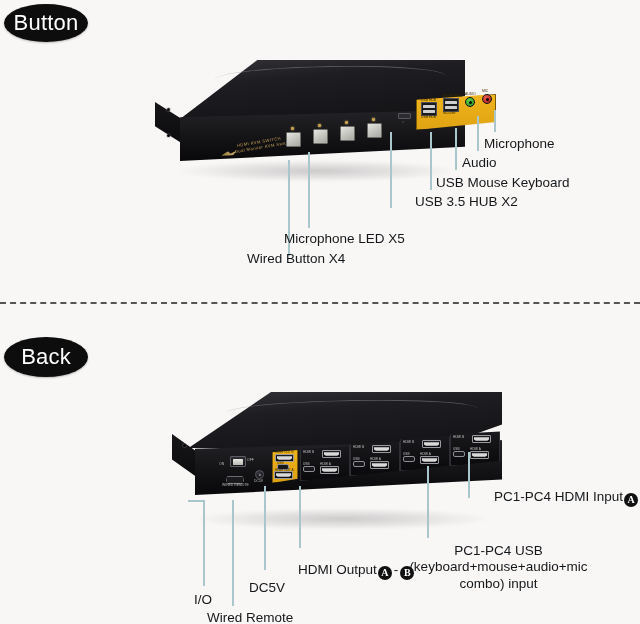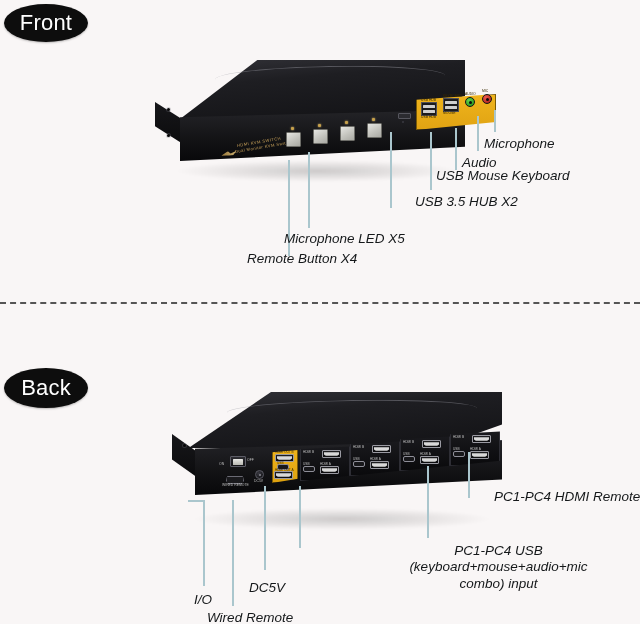--- a/index.html
+++ b/index.html
@@ -19,42 +19,41 @@
     position:absolute;
     background:#0d0d0d;
     border-radius:50%;
     display:flex;align-items:center;justify-content:center;
     color:#ffffff;
     font-size:22px;
     letter-spacing:.2px;
     box-shadow:0 1px 2px rgba(0,0,0,.25);
   }
   #badge-front{left:4px;top:4px;width:84px;height:38px;}
-  #badge-back{left:4px;top:337px;width:84px;height:40px;margin-top:31px;}
+  #badge-back{left:4px;top:337px;width:84px;height:40px;}
 
   
   .divider{
     position:absolute;left:0;top:302px;width:640px;height:0;
     border-top:2px dashed #3a3a3a;
     opacity:.85;
   }
 
   
   .lead{position:absolute;background:#aac6cd;}
   .lead.v{width:1.6px;}
   .lead.h{height:1.6px;}
 
   
   .callout{
     position:absolute;
     color:#15181a;
     font-size:13.5px;
     white-space:nowrap;
     line-height:1.22;
-    font-style:italic;
   }
   .callout.two{white-space:normal;width:215px;text-align:center;}
 
   
   .chip{
     display:inline-flex;align-items:center;justify-content:center;
     width:14px;height:14px;border-radius:50%;
     background:#111;color:#fff;
     font-size:10px;font-weight:bold;
     font-family:"Liberation Serif", serif;
@@ -217,21 +216,21 @@
     background:radial-gradient(ellipse at center,rgba(0,0,0,.18),rgba(0,0,0,0) 70%);
     filter:blur(1px);
   }
 </style>
 </head>
 <body>
 
 <div class="stage">
 
   <div class="badge-oval" id="badge-front">
-    <span>Front</span>
+    <span>Button</span>
   </div>
 
   <div class="device" id="front-device" style="left:155px;top:42px;width:310px;height:140px;">
 
     <div class="shadow" style="left:20px;top:118px;width:285px;height:22px;"></div>
 
     <div class="dev-top" style="left:0px;top:18px;width:310px;height:58px;
                 clip-path:polygon(8.5% 100%, 33% 0%, 100% 0%, 100% 62%, 78% 100%);"></div>
 
     <div class="swoosh" style="left:60px;top:24px;width:230px;height:22px;"></div>
@@ -296,28 +295,28 @@
   <div class="lead v" style="left:390px;top:132px;height:76px;"></div>
   <div class="lead v" style="left:430px;top:132px;height:58px;"></div>
   <div class="lead v" style="left:455px;top:128px;height:42px;"></div>
   <div class="lead v" style="left:477px;top:116px;height:35px;"></div>
   <div class="lead v" style="left:494px;top:110px;height:22px;"></div>
 
   <div class="callout" style="left:484px;top:136px;">Microphone</div>
 
   <div class="callout" style="left:462px;top:155px;">Audio</div>
 
-  <div class="callout" style="left:436px;top:168px;">USB Mouse Keyboard</div>
+  <div class="callout" style="left:436px;top:175px;">USB Mouse Keyboard</div>
 
   <div class="callout" style="left:415px;top:194px;">USB 3.5 HUB X2</div>
 
 
   <div class="callout" style="left:284px;top:231px;">Microphone LED X5</div>
 
-  <div class="callout" style="left:247px;top:251px;">Remote Button X4</div>
+  <div class="callout" style="left:247px;top:251px;">Wired Button X4</div>
 
   <div class="divider"></div>
 
   <div class="badge-oval" id="badge-back">
     <span>Back</span>
   </div>
 
   <div class="device" id="back-device" style="left:172px;top:392px;width:330px;height:140px;">
 
     <div class="shadow" style="left:20px;top:116px;width:300px;height:22px;"></div>
@@ -412,25 +411,28 @@
 
   <div class="lead v" style="left:203px;top:500px;height:86px;"></div>
   <div class="lead h" style="left:188px;top:500px;width:16px;"></div>
   <div class="lead v" style="left:232px;top:500px;height:106px;"></div>
   <div class="lead v" style="left:264px;top:486px;height:84px;"></div>
   <div class="lead v" style="left:299px;top:486px;height:62px;"></div>
   <div class="lead v" style="left:427px;top:466px;height:72px;"></div>
   <div class="lead v" style="left:468px;top:452px;height:46px;"></div>
 
   <div class="callout" style="left:494px;top:489px;">
-    <span>PC1-PC4 HDMI Remote</span><span class="chip">A</span><span class="dash">-</span>
+    <span>PC1-PC4 HDMI Input</span><span class="chip">A</span><span class="dash">-</span>
   </div>
 
   <div class="callout two" style="left:391px;top:543px;">PC1-PC4 USB (keyboard+mouse+audio+mic combo) input</div>
 
+  <div class="callout" style="left:298px;top:562px;">
+    <span>HDMI Output</span><span class="chip">A</span><span class="dash">-</span><span class="chip">B</span>
+  </div>
 
   <div class="callout" style="left:249px;top:580px;">DC5V</div>
 
   <div class="callout" style="left:194px;top:592px;">I/O</div>
 
   <div class="callout" style="left:207px;top:610px;">Wired Remote</div>
 
 </div>
 
 </body></html>

